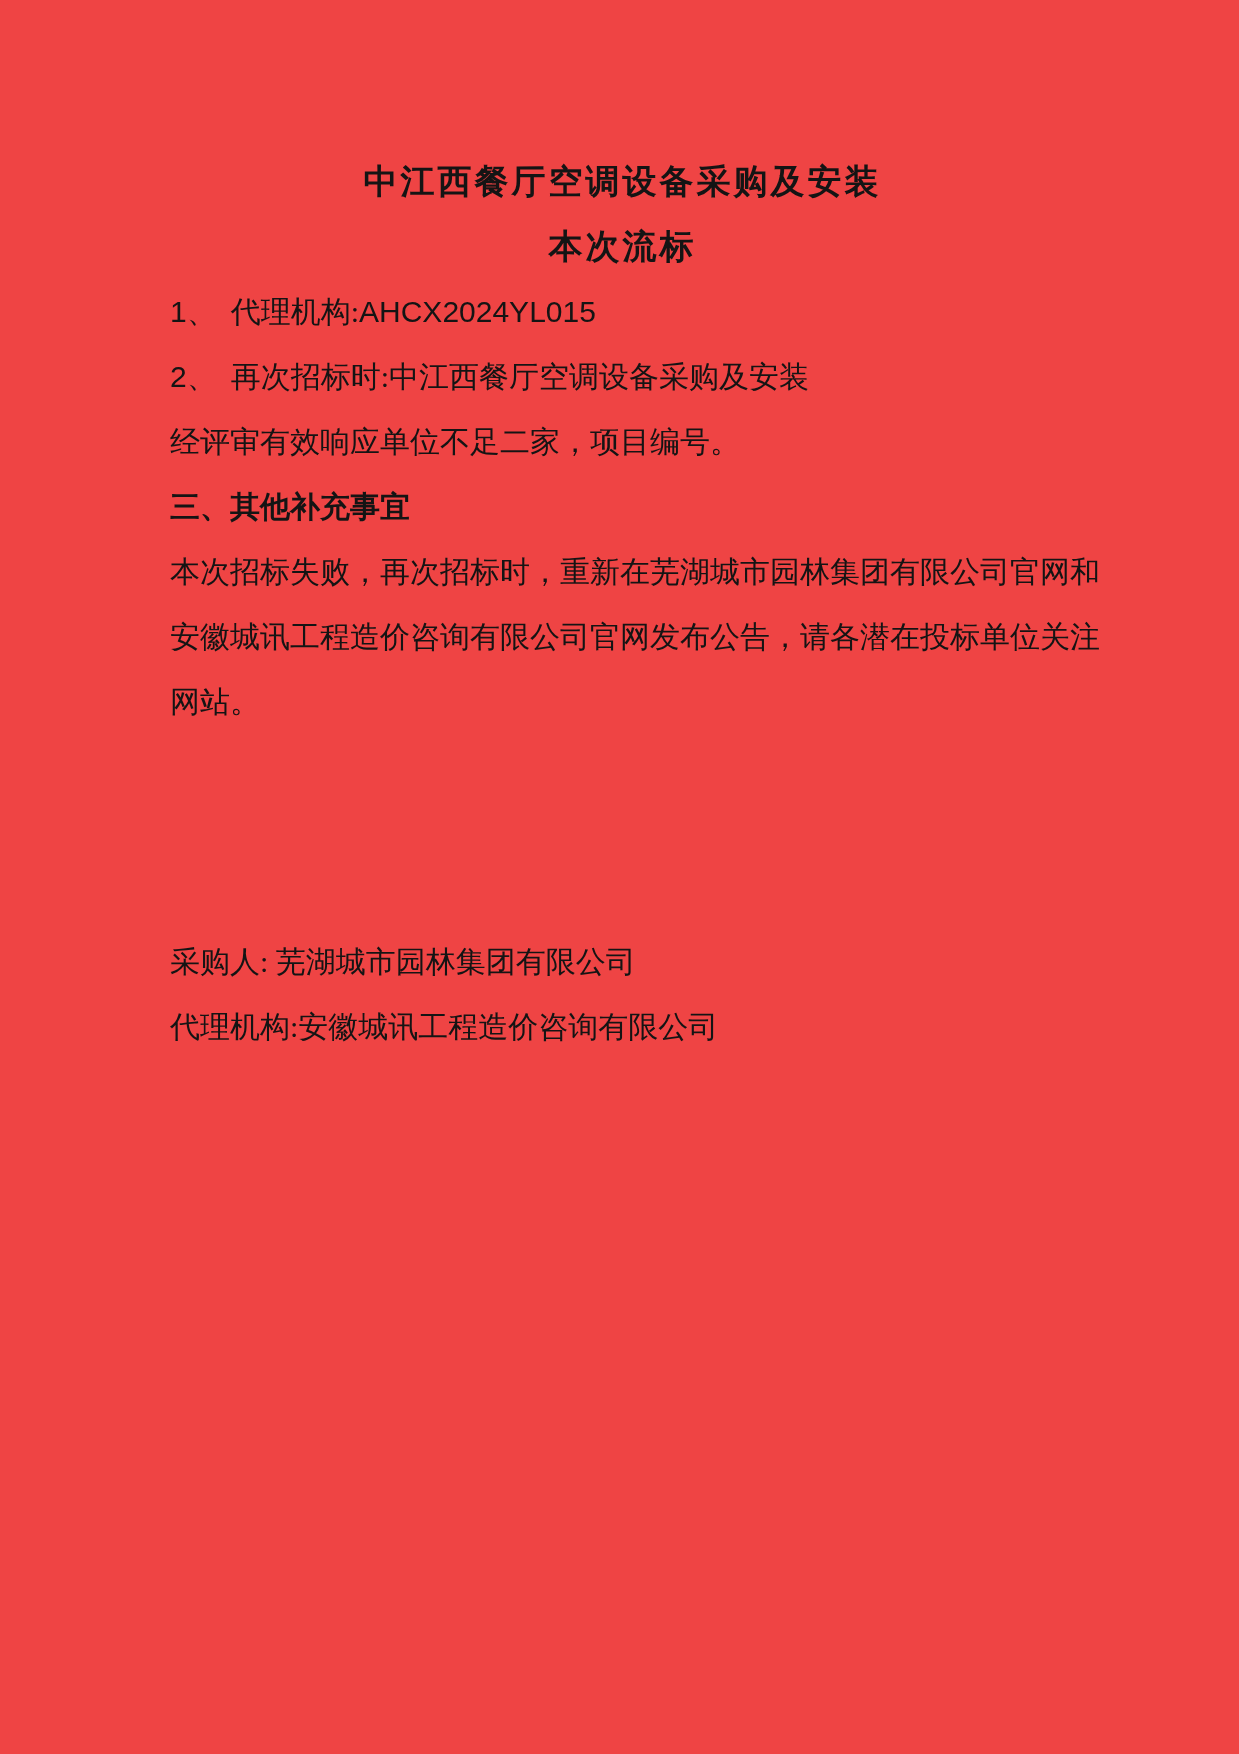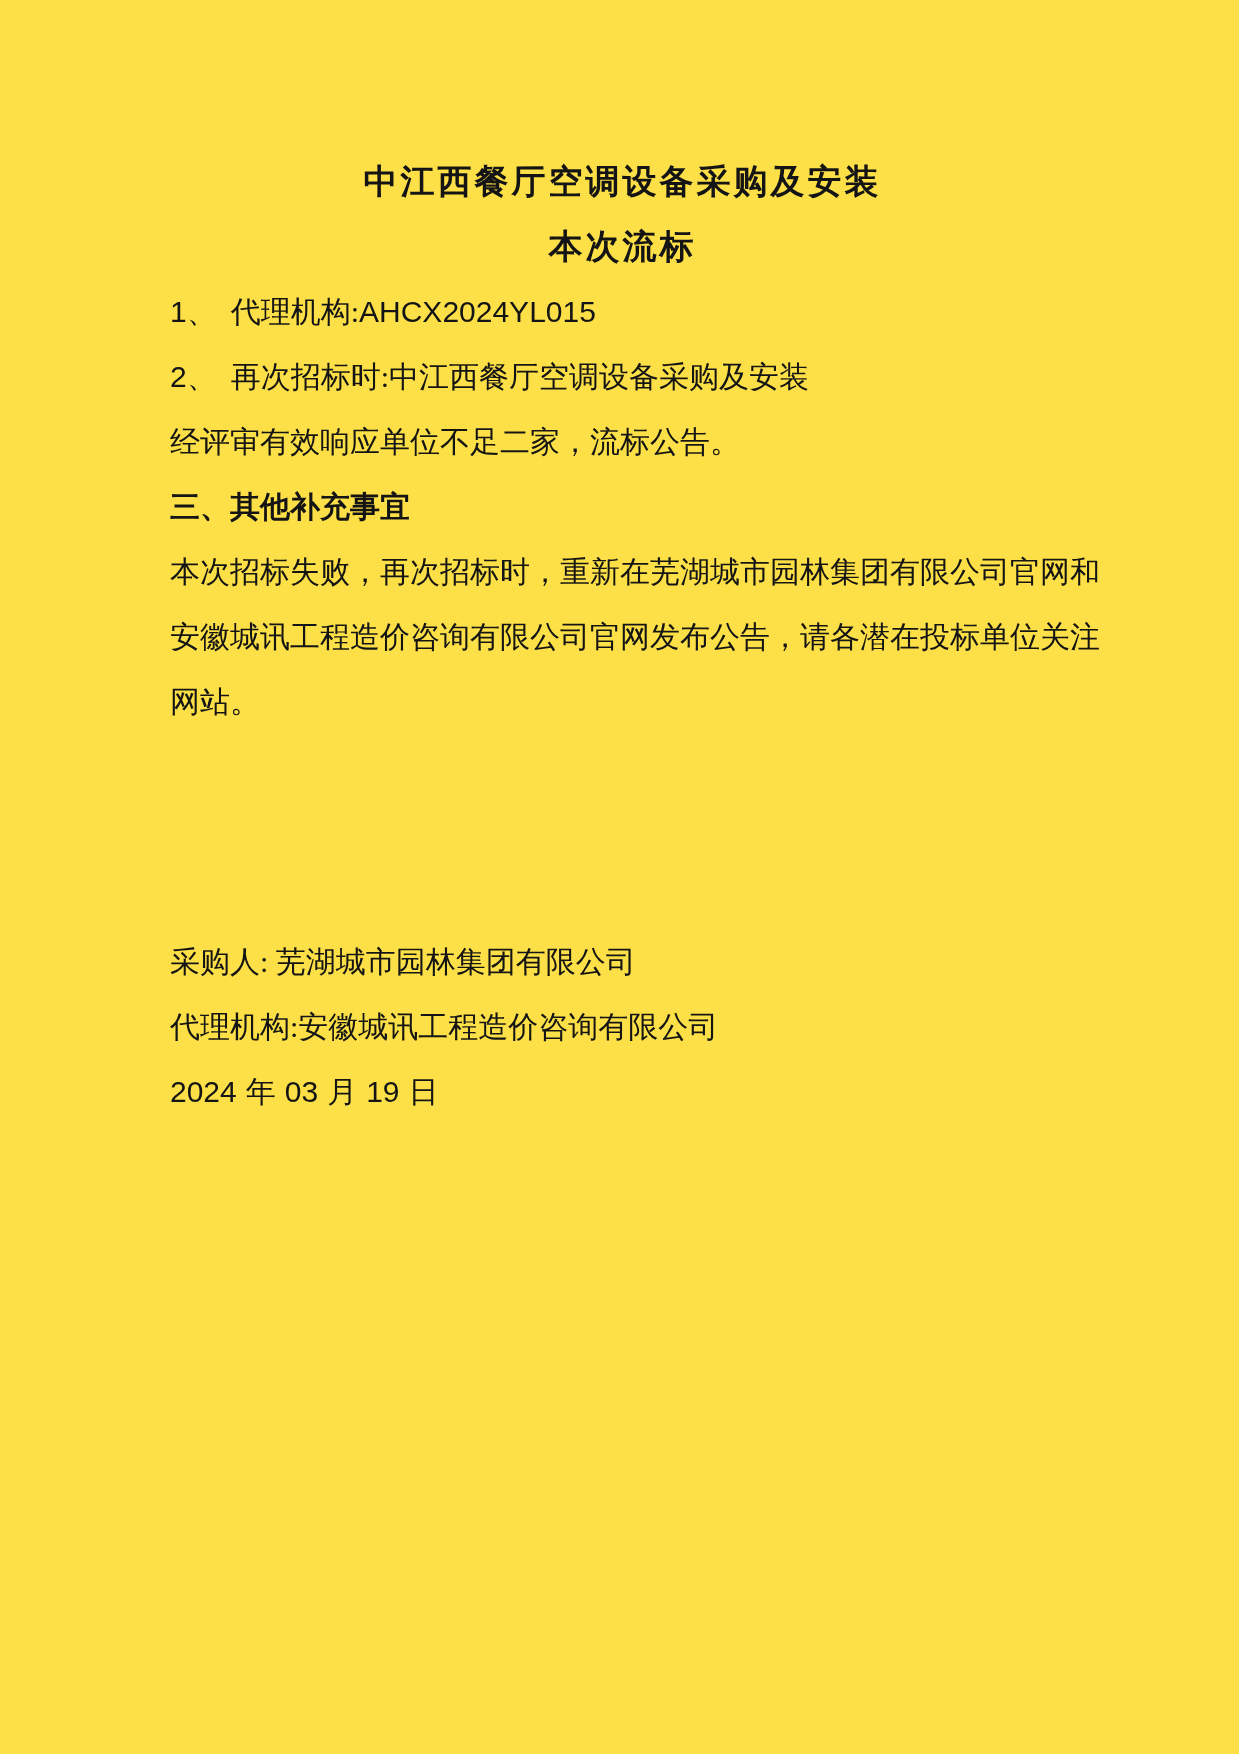--- a/index.html
+++ b/index.html
@@ -5,21 +5,21 @@
   html, body {
     margin: 0;
     padding: 0;
     background: #e8e8e8;
   }
   .page {
     position: relative;
     width: 1239px;
     height: 1754px;
     margin: 0 auto;
-    background: #fde047;
+    background: #ef4444;
     color: #141414;
     font-family: "Liberation Serif", "DejaVu Serif", serif;
     overflow: hidden;
   }
   .doc {
     padding: 149px 164px 0 170px;
   }
   .line {
     height: 65px;
     line-height: 65px;
@@ -70,21 +70,21 @@
 
     <div class="line">
       <span class="lat num">1、</span><span>代理机构:</span><span class="lat">AHCX2024YL015</span>
     </div>
 
     <div class="line">
       <span class="lat num">2、</span><span>再次招标时:</span><span>中江西餐厅空调设备采购及安装</span>
     </div>
 
 
-    <div class="line">经评审有效响应单位不足二家，流标公告。</div>
+    <div class="line">经评审有效响应单位不足二家，项目编号。</div>
 
     <div class="line heading-line">三、其他补充事宜</div>
 
     <div class="line">本次招标失败，再次招标时，重新在芜湖城市园林集团有限公司官网和</div>
 
     <div class="line">安徽城讯工程造价咨询有限公司官网发布公告，请各潜在投标单位关注</div>
 
     <div class="line">网站。</div>
 
     <div class="spacer"></div>
@@ -92,18 +92,15 @@
     <div class="spacer"></div>
 
     <div class="line sig-line">
       <span>采购人: </span><span>芜湖城市园林集团有限公司</span>
     </div>
 
     <div class="line sig-line">
       <span>代理机构:</span><span>安徽城讯工程造价咨询有限公司</span>
     </div>
 
-    <div class="line sig-line">
-      <span class="lat date-num">2024</span><span class="date-unit">年</span><span class="lat date-num">03</span><span class="date-unit">月</span><span class="lat date-num">19</span><span class="date-unit">日</span>
-    </div>
 
   </div>
 </div>
 
 </body></html>

